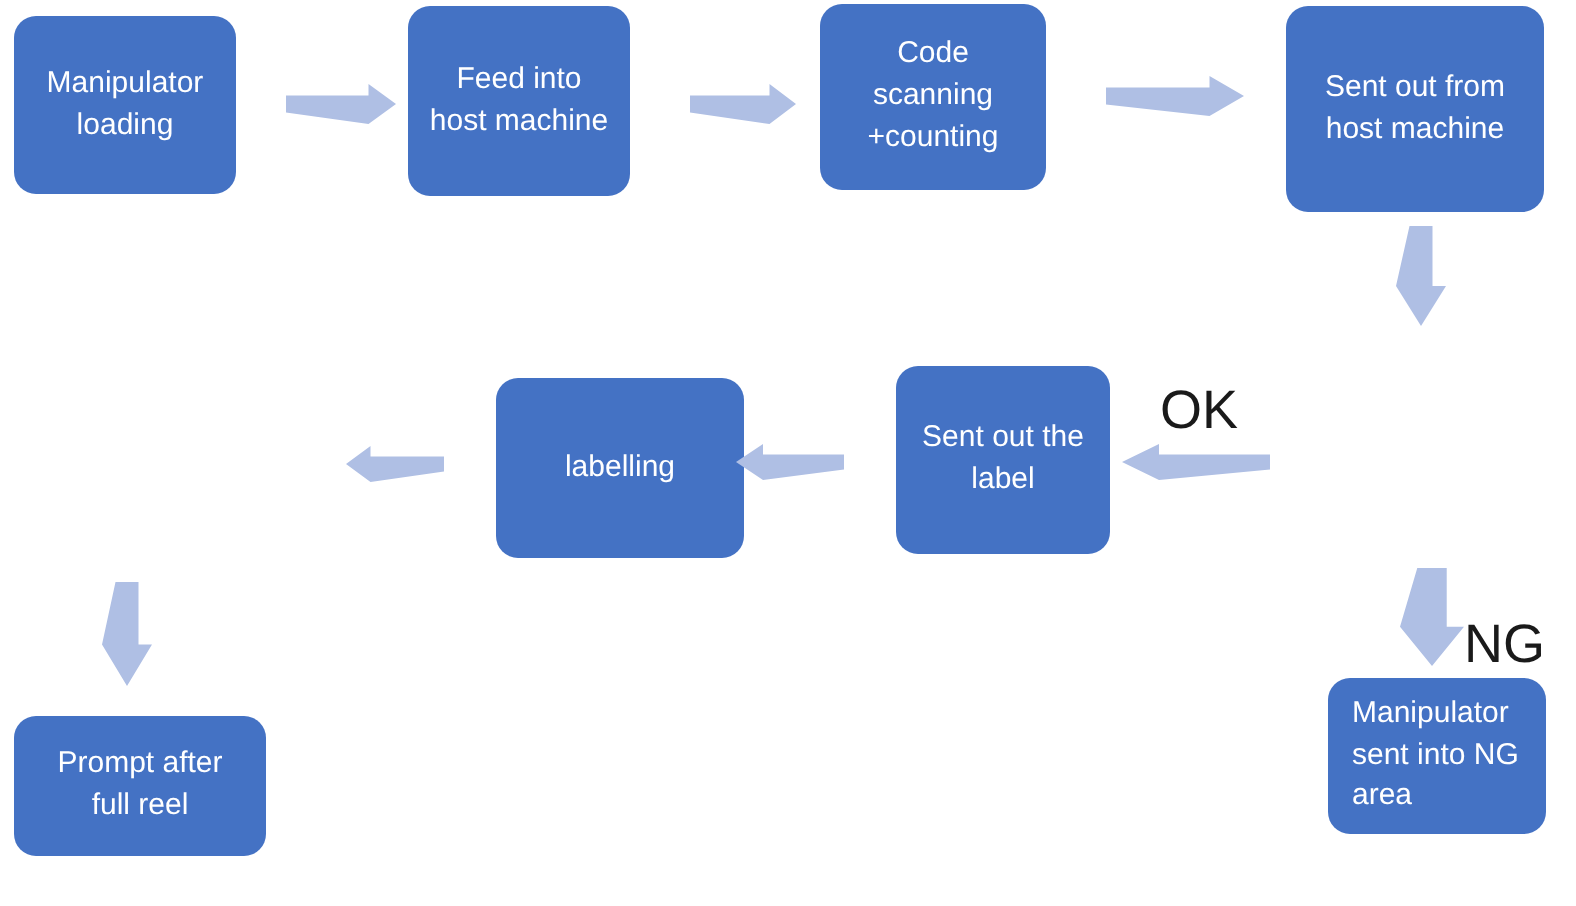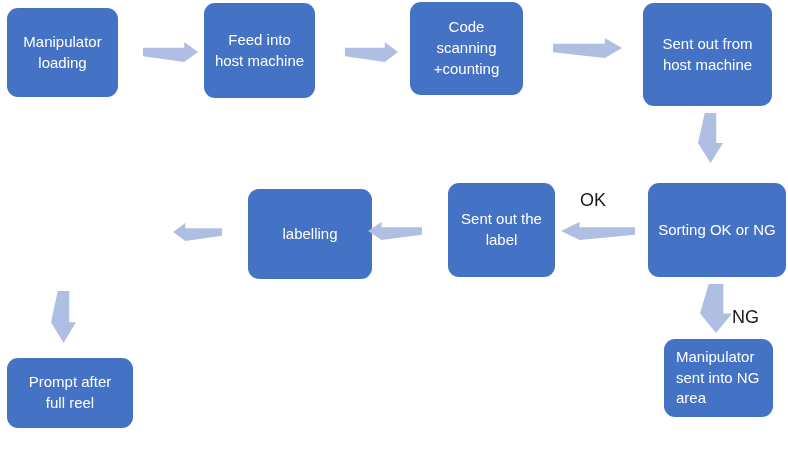--- a/index.html
+++ b/index.html
@@ -44,40 +44,39 @@
   }
   .arr-left {
     clip-path: polygon(100% 29%, 25% 29%, 25% 0, 0 50%, 25% 100%, 100% 71%);
   }
   .arr-down {
     clip-path: polygon(27% 0, 73% 0, 73% 60%, 100% 60%, 50% 100%, 0 60%);
   }
   .branch-label {
     position: absolute;
     color: var(--branch-label-color, #1a1a1a);
-    font-size: 18px;
+    font-size: 27px;
     line-height: 1.1;
   }
 </style>
 </head>
 <body>
 
 <div class="canvas">
 
   <div class="node" style="left:7px; top:8px; width:111px; height:89px;">Manipulator
 loading</div>
   <div class="node" style="left:204px; top:3px; width:111px; height:95px;">Feed into
 host machine</div>
   <div class="node" style="left:410px; top:2px; width:113px; height:93px;">Code
 scanning
 +counting</div>
   <div class="node" style="left:643px; top:3px; width:129px; height:103px;">Sent out from
 host machine</div>
 
-  <div class="node" style="left:648px; top:183px; width:138px; height:94px;">Sorting OK or NG</div>
   <div class="node" style="left:448px; top:183px; width:107px; height:94px;">Sent out the
 label</div>
   <div class="node" style="left:248px; top:189px; width:124px; height:90px;">labelling</div>
 
   <div class="node" style="left:7px; top:358px; width:126px; height:70px;">Prompt after
 full reel</div>
   <div class="node align-left" style="left:664px; top:339px; width:109px; height:78px;">Manipulator
 sent into NG
 area</div>
 

